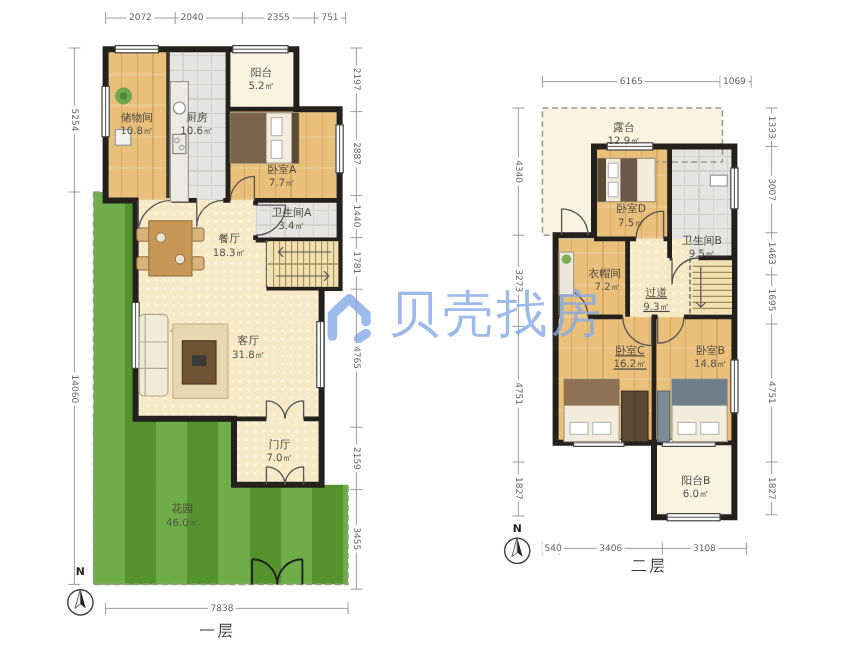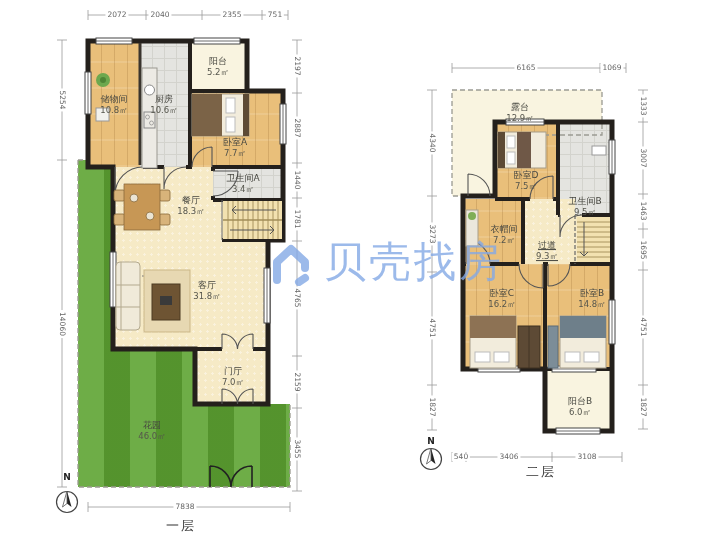--- a/index.html
+++ b/index.html
@@ -269,29 +269,29 @@
       <div class="ar">12.9㎡</div>
     </div>
   <div class="roomlabel" style="left:526px;top:181px;">
       <div>卧室D</div>
       <div class="ar">7.5㎡</div>
     </div>
   <div class="roomlabel" style="left:585px;top:207px;">
       <div>卫生间B</div>
       <div class="ar">9.5㎡</div>
     </div>
-  <div class="roomlabel" style="left:504px;top:235px;">
+  <div class="roomlabel" style="left:504px;top:235px;text-align:right;">
       <div>衣帽间</div>
       <div class="ar">7.2㎡</div>
     </div>
   <div class="roomlabel" style="left:547px;top:251px;text-decoration:underline;">
       <div>过道</div>
       <div class="ar">9.3㎡</div>
     </div>
-  <div class="roomlabel" style="left:502px;top:299px;">
+  <div class="roomlabel" style="left:525px;top:299px;text-decoration:underline;">
       <div>卧室C</div>
       <div class="ar">16.2㎡</div>
     </div>
   <div class="roomlabel" style="left:592px;top:299px;">
       <div>卧室B</div>
       <div class="ar">14.8㎡</div>
     </div>
   <div class="roomlabel" style="left:580px;top:407px;">
       <div>阳台B</div>
       <div class="ar">6.0㎡</div>

